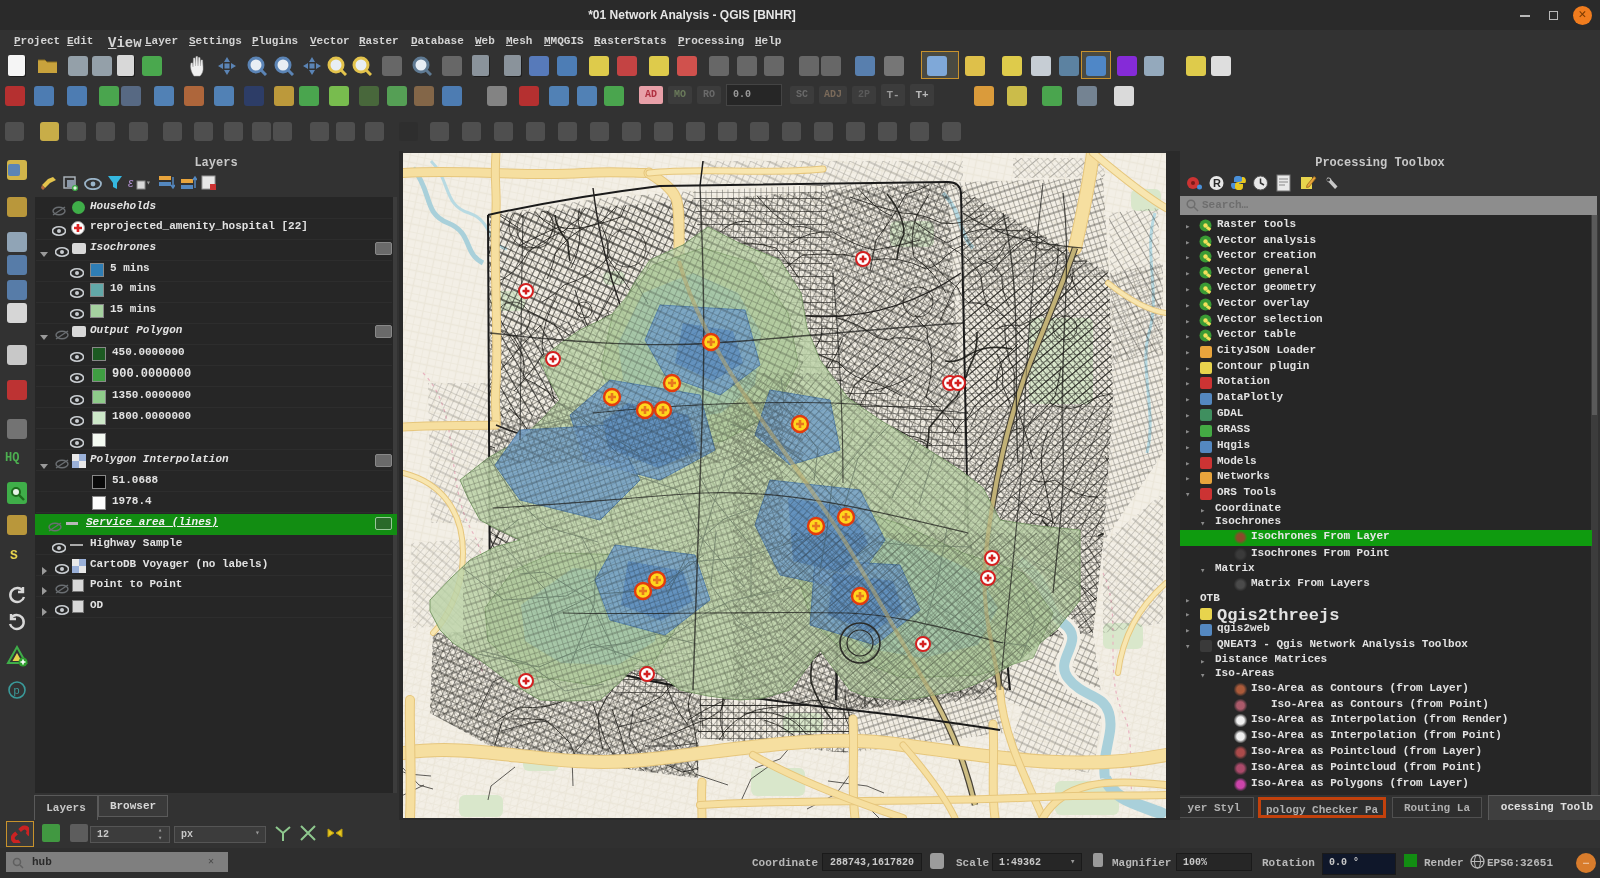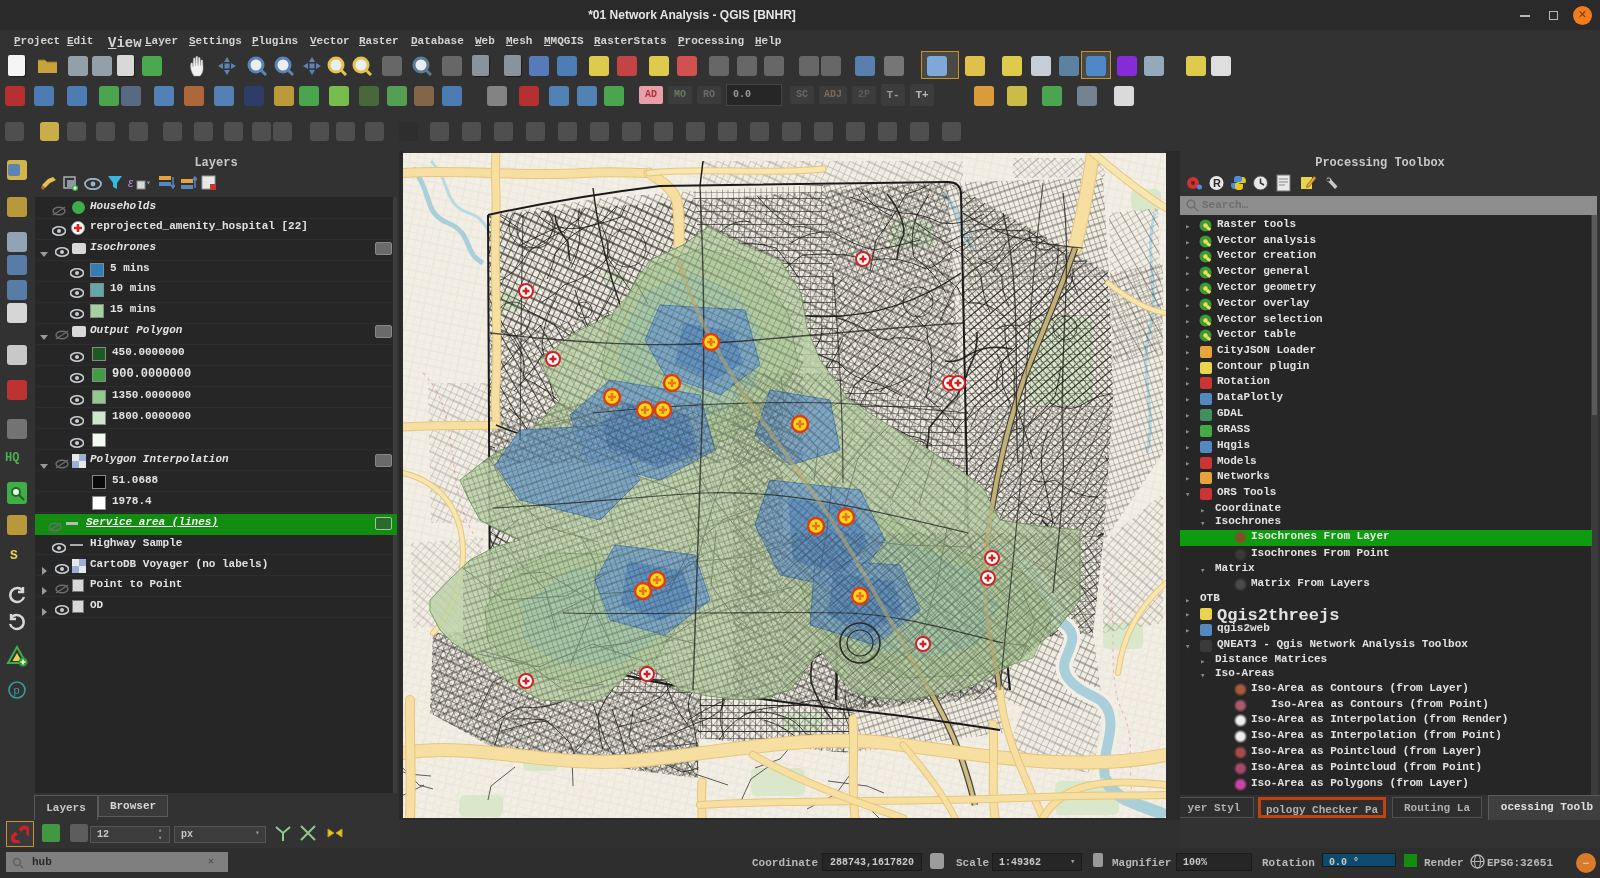--- a/index.html
+++ b/index.html
@@ -425,21 +425,21 @@
 <div class="abs" style="left:752px;top:857px;font-size:11px;color:#b8b8b8;font-weight:bold;white-space:pre;">Coordinate</div>
 <div class="abs" style="left:822px;top:853px;width:100px;height:18px;background:#262626;border:1px solid #1a1a1a;color:#c8c8c8;font-size:10px;font-weight:bold;text-align:center;line-height:17px">288743,1617820</div>
 <div class="abs" style="left:930px;top:853px;width:14px;height:16px;background:#b8b8b8;border-radius:3px;opacity:0.8"></div>
 <div class="abs" style="left:956px;top:857px;font-size:11px;color:#b8b8b8;font-weight:bold;white-space:pre;">Scale</div>
 <div class="abs" style="left:992px;top:853px;width:90px;height:18px;background:#262626;border:1px solid #1a1a1a;color:#c8c8c8;font-size:10px;font-weight:bold;line-height:17px;padding-left:6px">1:49362</div>
 <div class="abs" style="left:1070px;top:856px;font-size:9px;color:#9a9a9a;font-weight:bold;white-space:pre;">▾</div>
 <div class="abs" style="left:1093px;top:853px;width:10px;height:14px;background:#9a9a9a;border-radius:2px"></div>
 <div class="abs" style="left:1112px;top:857px;font-size:11px;color:#b8b8b8;font-weight:bold;white-space:pre;">Magnifier</div>
 <div class="abs" style="left:1176px;top:853px;width:76px;height:18px;background:#262626;border:1px solid #1a1a1a;color:#c8c8c8;font-size:10px;font-weight:bold;line-height:17px;padding-left:6px">100%</div>
 <div class="abs" style="left:1262px;top:857px;font-size:11px;color:#b8b8b8;font-weight:bold;white-space:pre;">Rotation</div>
-<div class="abs" style="left:1322px;top:853px;width:74px;height:14px;background:#0c4a6e;border:1px solid #1a1a1a;color:#c8c8c8;font-size:10px;font-weight:bold;line-height:17px;padding-left:6px">0.0 °</div>
+<div class="abs" style="left:1322px;top:853px;width:74px;height:22px;background:#0f172a;border:1px solid #1a1a1a;color:#c8c8c8;font-size:10px;font-weight:bold;line-height:17px;padding-left:6px">0.0 °</div>
 <div class="abs" style="left:1404px;top:854px;width:13px;height:13px;background:#128d12"></div>
 <div class="abs" style="left:1424px;top:857px;font-size:11px;color:#b8b8b8;font-weight:bold;white-space:pre;">Render</div>
 <div class="abs" style="left:1470px;top:854px"><svg width="15" height="15" viewBox="0 0 15 15">
       <circle cx="7.5" cy="7.5" r="6.5" fill="none" stroke="#b8b8b8" stroke-width="1.3"></circle>
       <ellipse cx="7.5" cy="7.5" rx="3" ry="6.5" fill="none" stroke="#b8b8b8" stroke-width="1"></ellipse>
       <line x1="1" y1="7.5" x2="14" y2="7.5" stroke="#b8b8b8" stroke-width="1"></line>
     </svg></div>
 <div class="abs" style="left:1487px;top:857px;font-size:11px;color:#b8b8b8;font-weight:bold;white-space:pre;">EPSG:32651</div>
 <div class="abs" style="left:1576px;top:853px;width:20px;height:20px;background:#d87c2c;border-radius:50%;color:#fff;font-size:10px;text-align:center;line-height:18px">…</div>
 <div class="abs" style="left:6px;top:852px;width:222px;height:20px;background:#7f7f7f"></div>

